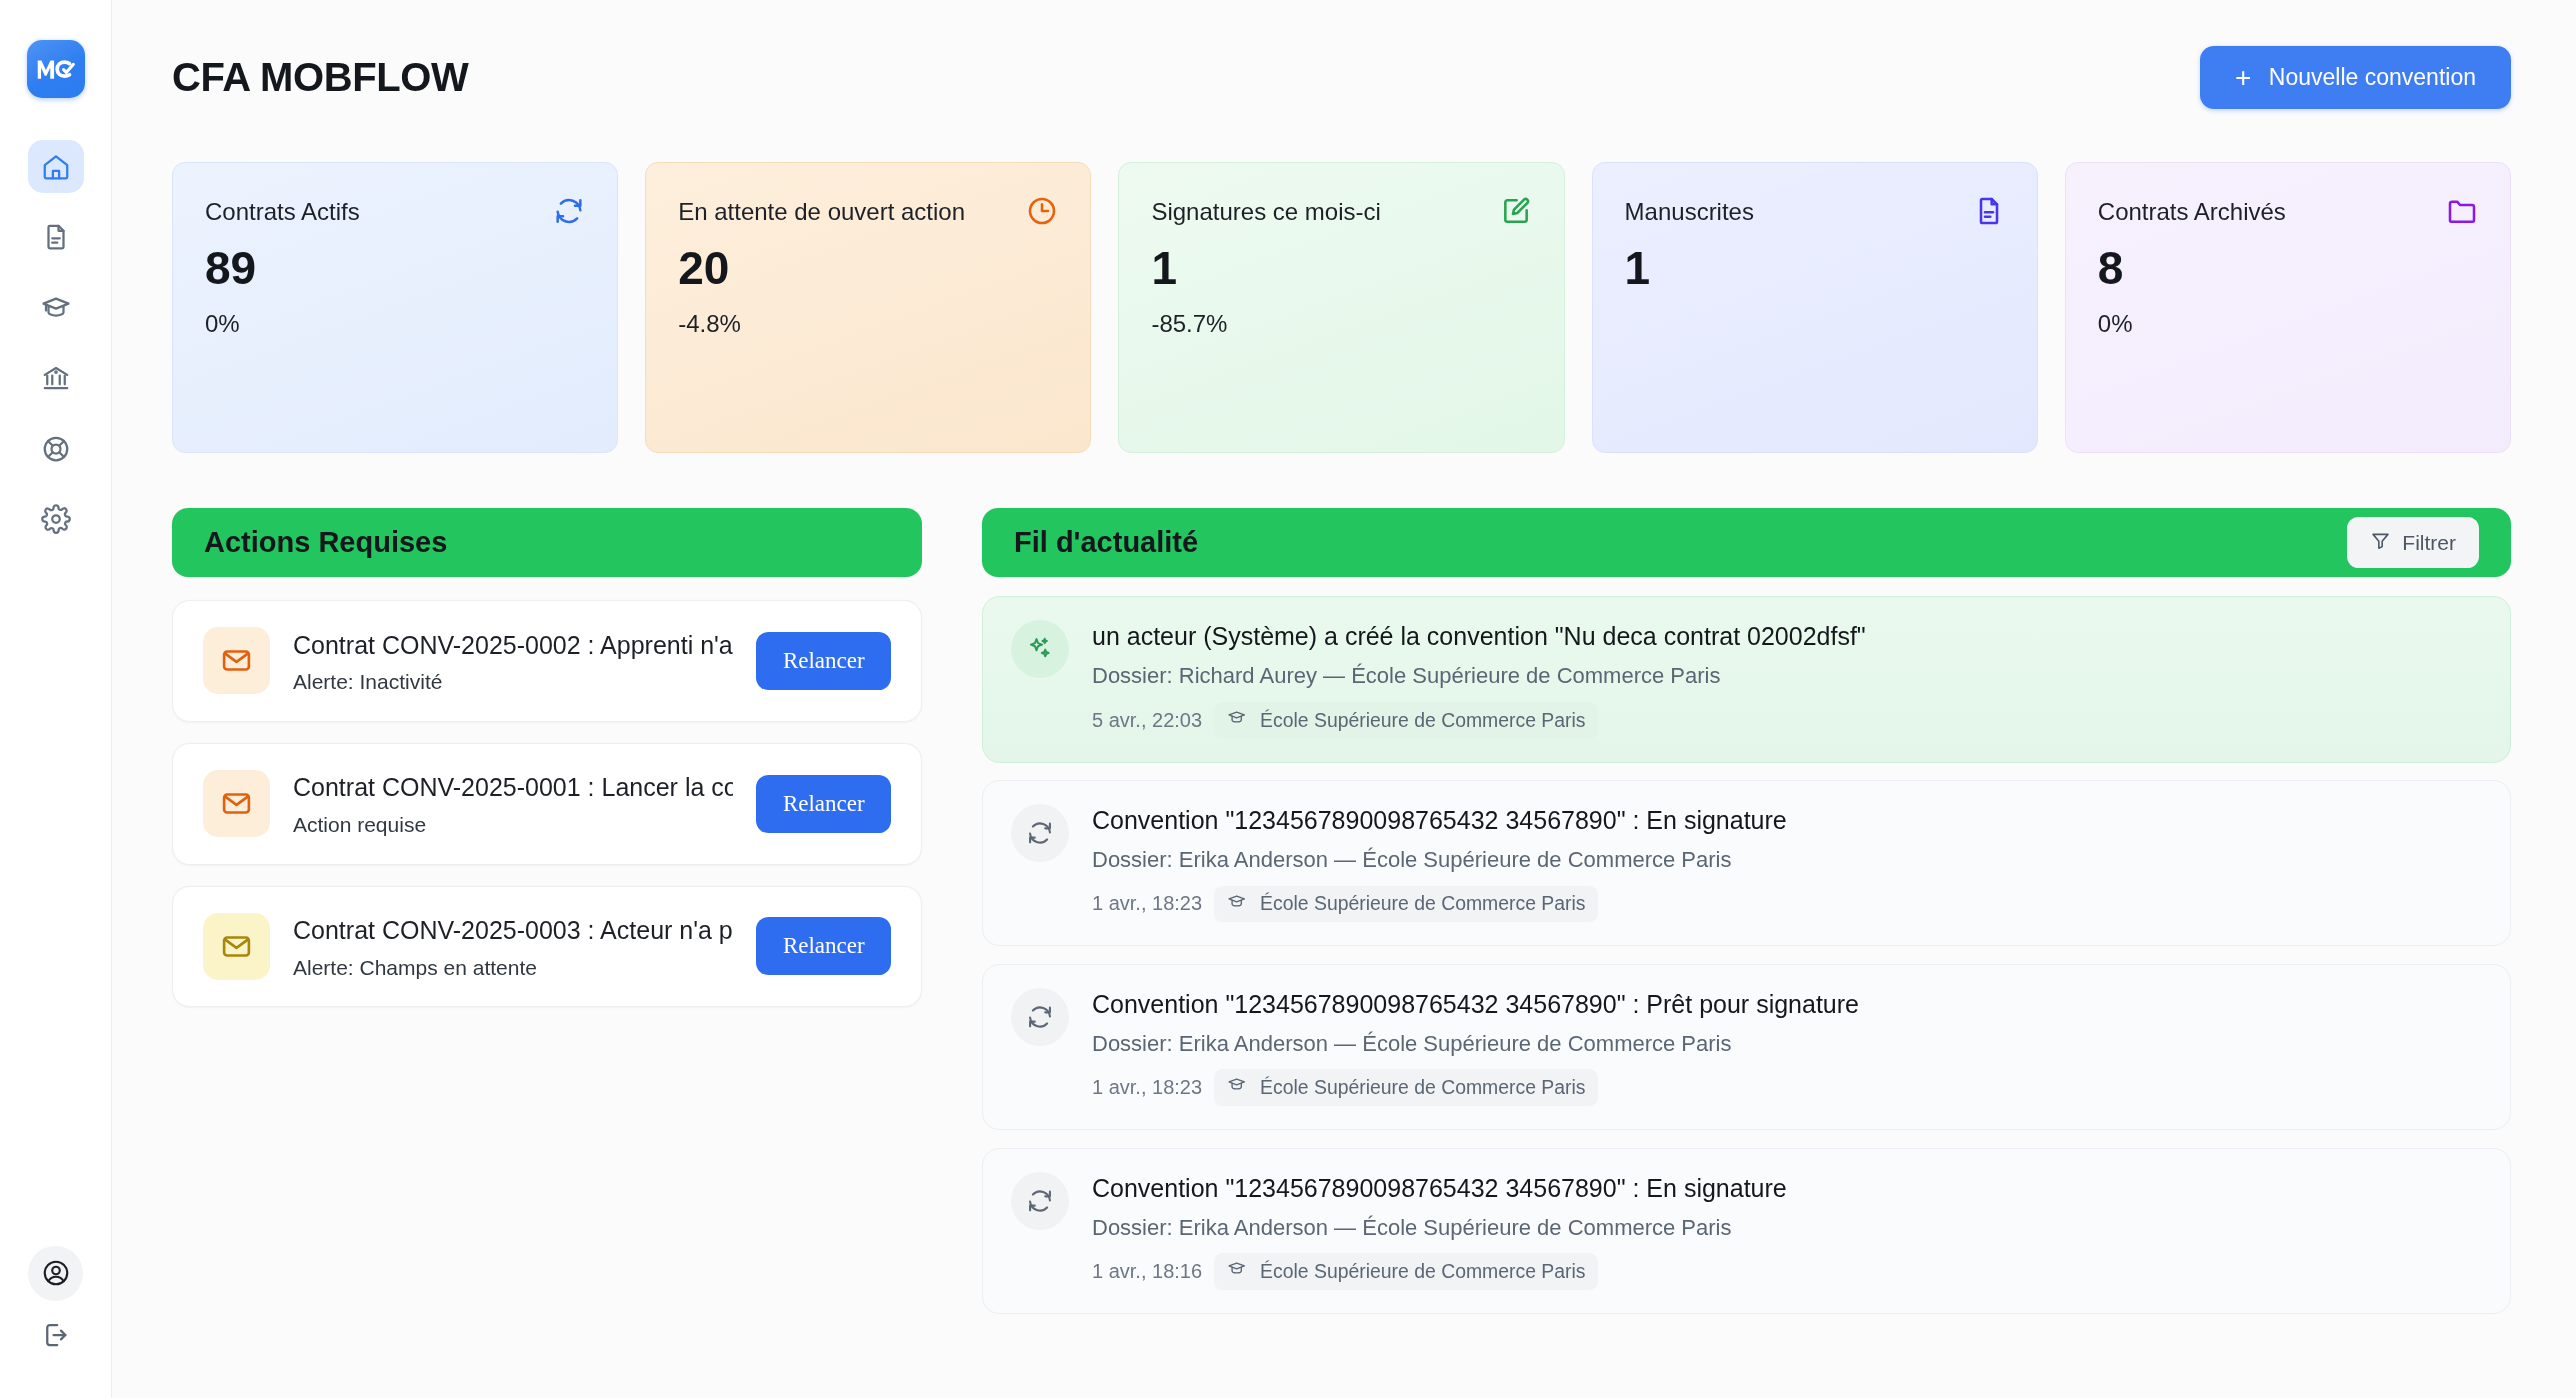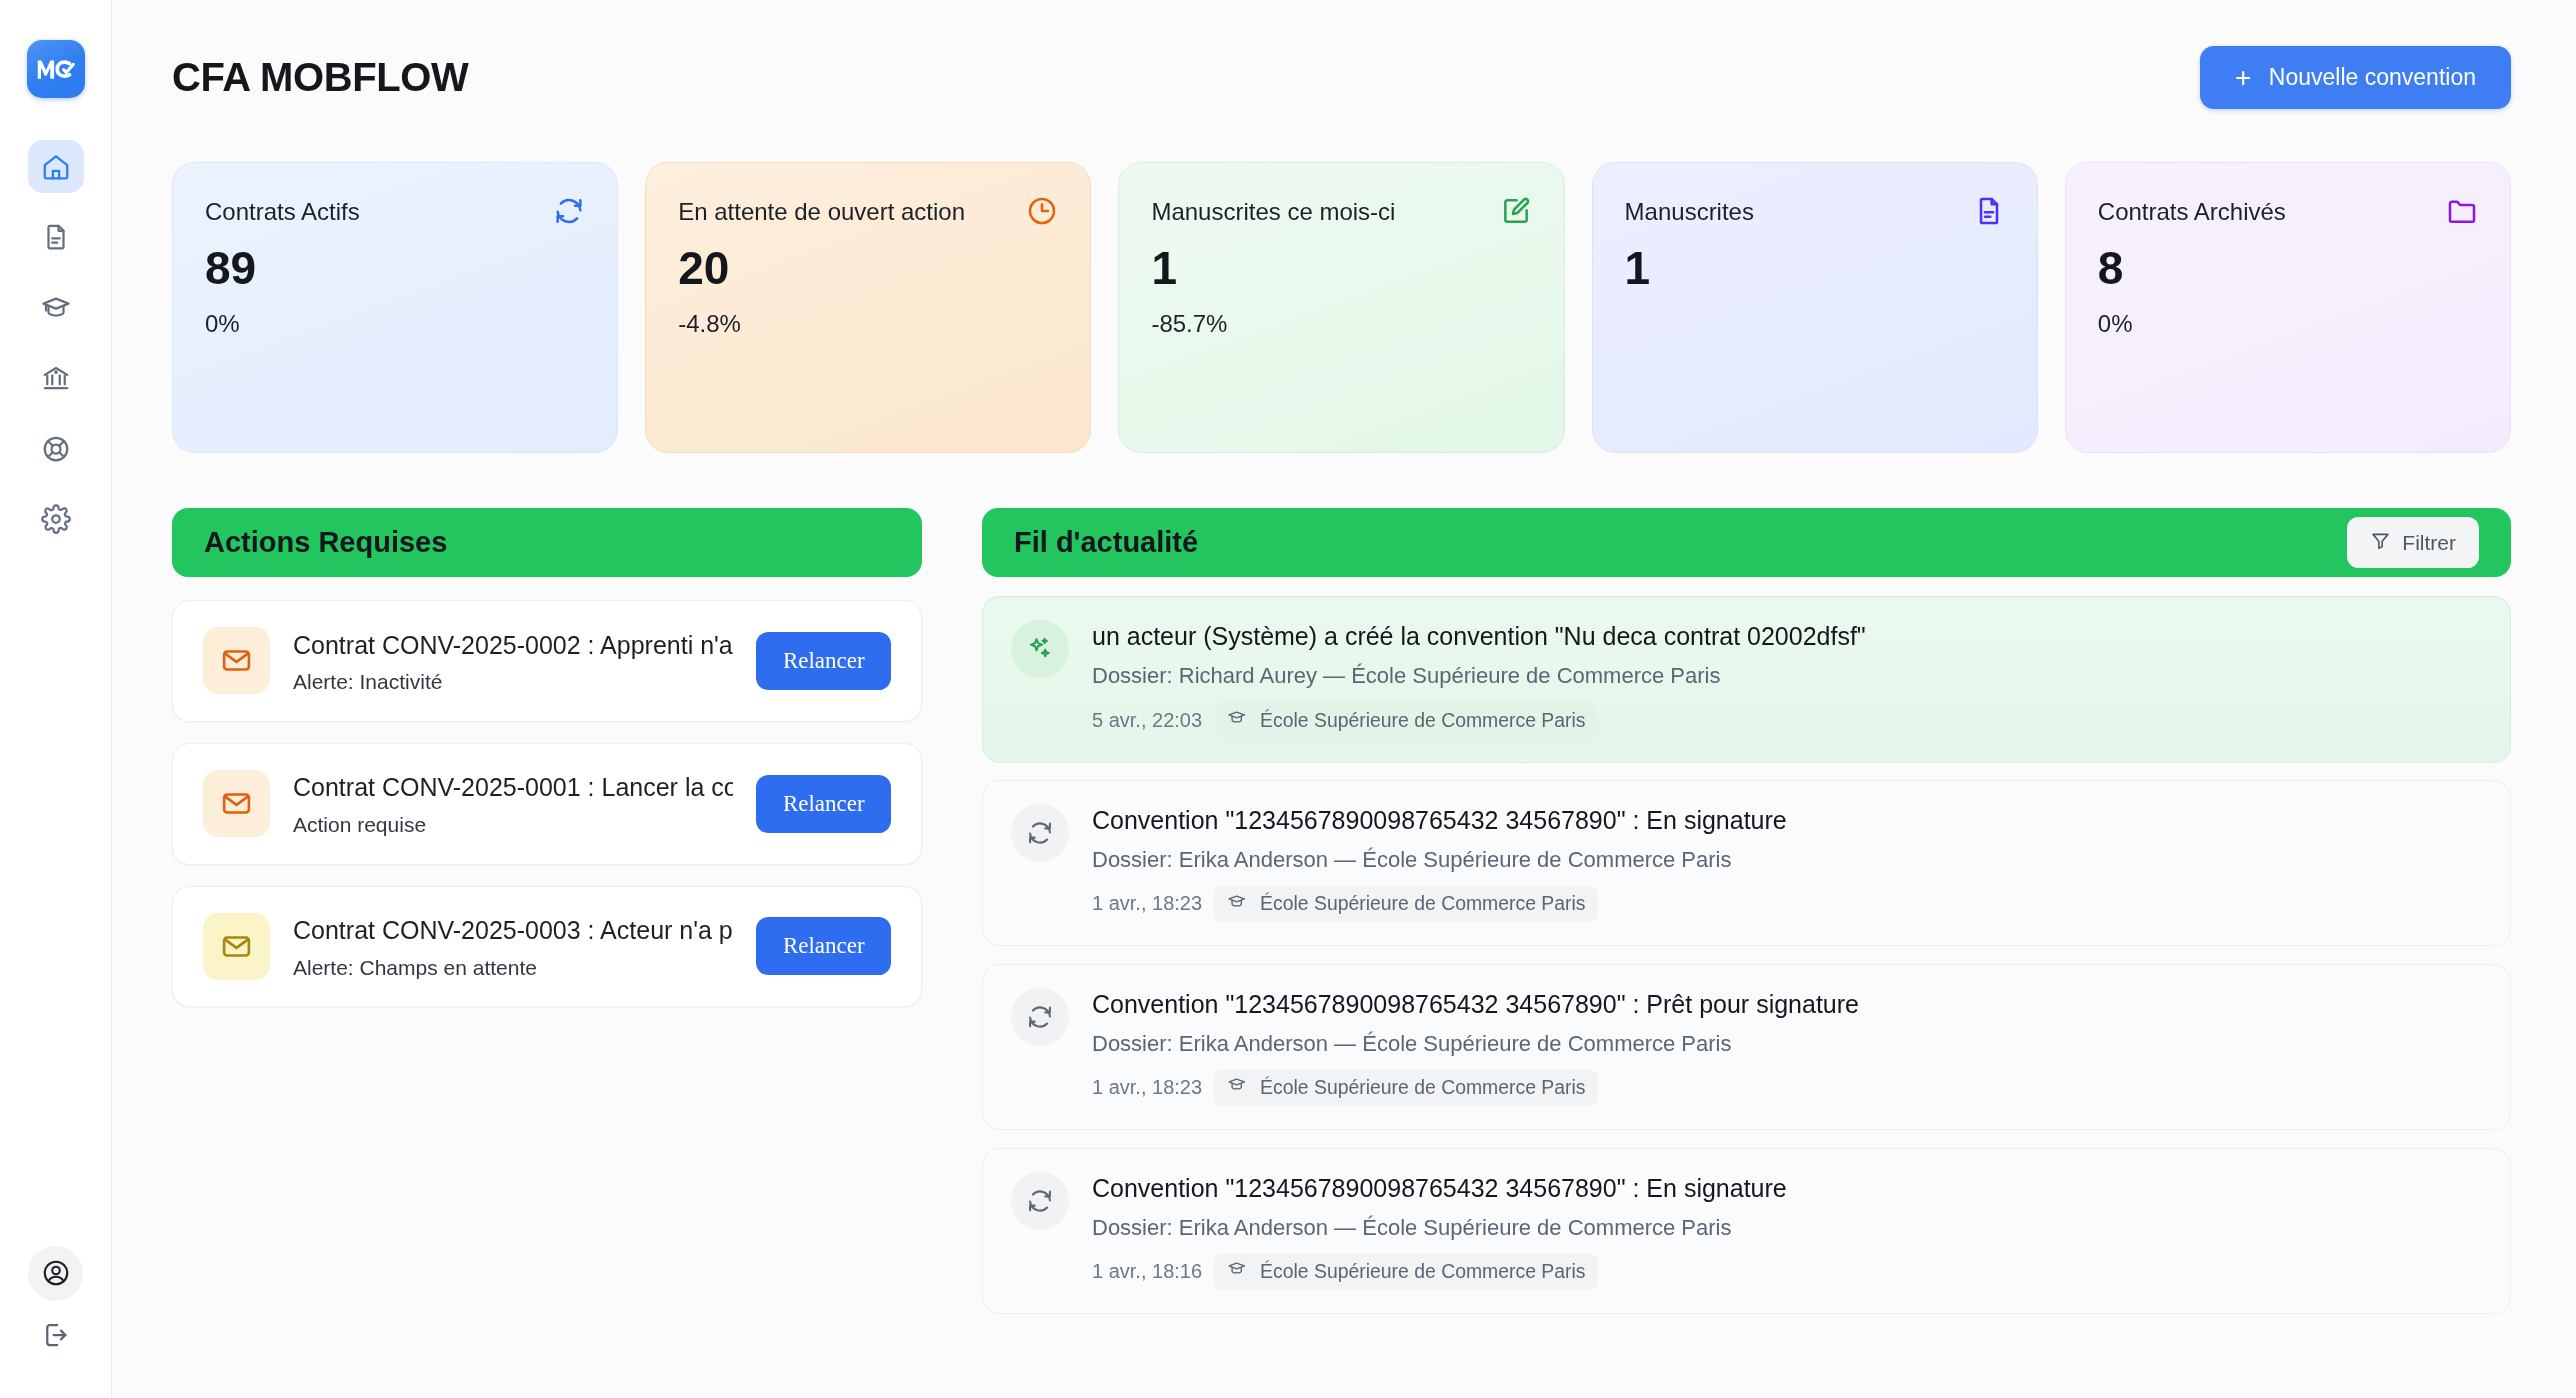--- a/index.html
+++ b/index.html
@@ -99,21 +99,21 @@
   .new-btn .plus { font-size: 28px; line-height: 1; font-weight: 400; }
 
   
   .stats {
     display: grid;
     grid-template-columns: repeat(5, 1fr);
     gap: 27px;
     margin-top: 53px;
   }
   .stat-card {
-    border-radius: 23px;
+    border-radius: 13px;
     height: 291px;
     padding: 32px 32px 10px 32px;
     position: relative;
   }
   .stat-head {
     display: flex; align-items: flex-start; justify-content: space-between;
     gap: 10.6px;
   }
   .stat-label {
     font-size: 24px;
@@ -386,21 +386,21 @@
               <path d="M12 7v5h4.5"></path>
           </svg>
         </div>
       </div>
       <div class="stat-value">20</div>
       <div class="stat-delta">-4.8%</div>
     </div>
 
     <div class="stat-card c-green">
       <div class="stat-head">
-        <div class="stat-label">Manuscrites ce mois-ci</div>
+        <div class="stat-label">Signatures ce mois-ci</div>
         <div class="stat-icon">
           <svg viewBox="0 0 24 24" fill="none" stroke="#2aa351" stroke-width="1.9" stroke-linecap="round" stroke-linejoin="round">
             <path d="M12.5 4H5.5A1.5 1.5 0 0 0 4 5.5v13A1.5 1.5 0 0 0 5.5 20h13a1.5 1.5 0 0 0 1.5-1.5v-7"></path>
             <path d="M18.2 3.3a1.8 1.8 0 0 1 2.5 2.5L13 13.5l-3.3.8.8-3.3z"></path>
           </svg>
         </div>
       </div>
       <div class="stat-value">1</div>
       <div class="stat-delta">-85.7%</div>
     </div>

